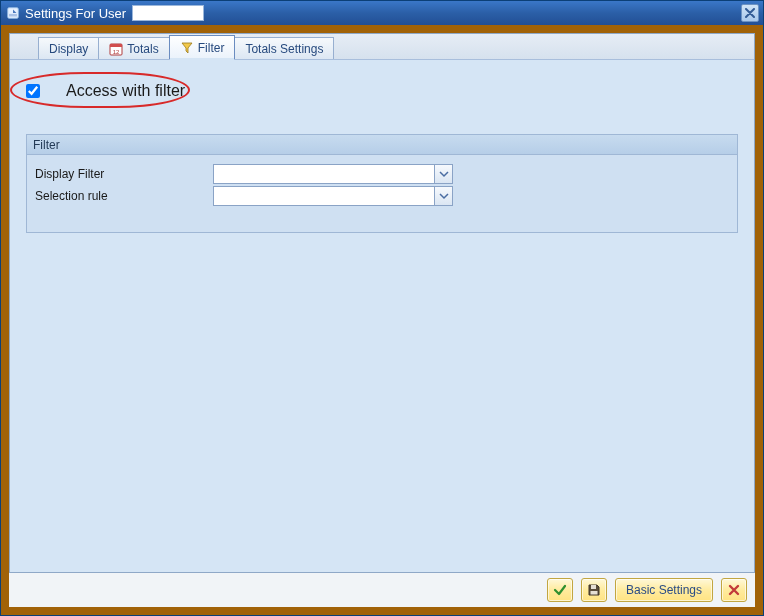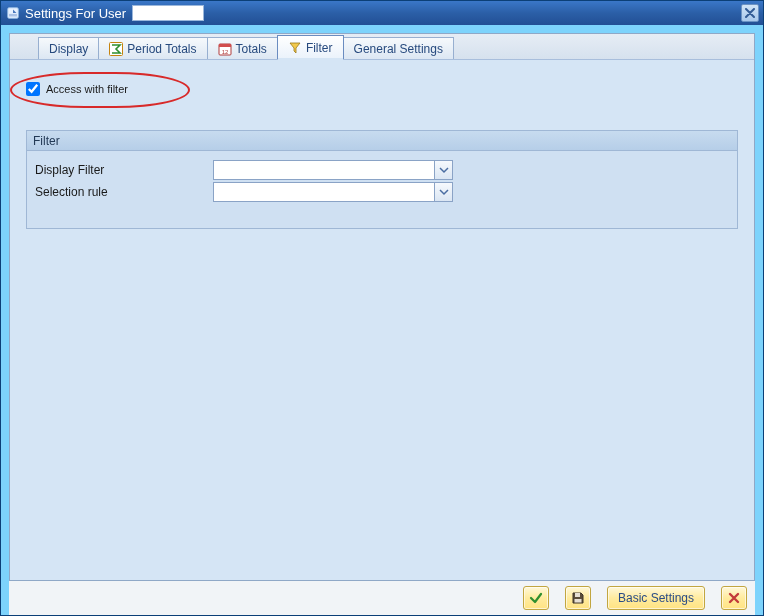--- a/index.html
+++ b/index.html
@@ -46,22 +46,22 @@
     border: 1px solid #6b92c3;
     border-radius: 2px;
     display: flex; align-items: center; justify-content: center;
     cursor: pointer;
   }
   .titlebar .close-btn svg { display:block; }
 
   
   .client {
     flex: 1;
-    background: #7dd3fc;
-    padding: 8px 8px 0 8px;
+    background: #a16207;
+    padding: 8px 8px 8px 8px;
     display: flex; flex-direction: column;
     min-height: 0;
   }
   .tabs-and-panel {
     border: 1px solid #8fa8c7;
     background: #d5e5f5;
     flex: 1;
     display: flex; flex-direction: column;
     min-height: 0;
     position: relative;
@@ -113,22 +113,23 @@
     display: flex; align-items: center; gap: 6px;
     margin-bottom: 34px;
     position: relative;
     width: max-content;
   }
   .access-row input[type="checkbox"] {
     width: 14px; height: 14px;
     margin: 0;
   }
   .access-row .access-label {
-    font-size: 11px;
+    font-size: 16px;
     color: #1a1a1a;
+    margin-left: 20px;
   }
   .highlight-ellipse {
     position: absolute;
     left: -16px; top: -10px;
     width: 180px; height: 36px;
     border: 2px solid #d82a2a;
     border-radius: 50% / 60%;
     pointer-events: none;
   }
 
@@ -176,21 +177,21 @@
     border-left: 1px solid #8aa3c6;
     display:flex; align-items:center; justify-content:center;
     background: linear-gradient(to bottom,#f6f9fd,#dbe6f3);
   }
 
   
   .buttonbar {
     height: 34px;
     background: #f1f4f7;
     display: flex; align-items: center; justify-content: flex-end;
-    gap: 16px;
+    gap: 8px;
     padding: 0 8px;
   }
   .btn {
     height: 24px;
     border: 1px solid #c2a640;
     background: linear-gradient(to bottom,#fff8d8 0%, #ffeb9e 50%, #ffe383 100%);
     border-radius: 3px;
     display: flex; align-items: center; justify-content:center;
     padding: 0 6px;
     cursor: pointer;
@@ -228,46 +229,37 @@
 
   <div class="client">
     <div class="tabs-and-panel">
       <div class="tabstrip">
         <div class="tab">
           <span>Display</span>
         </div>
         <div class="tab">
           <span class="tab-icon">
             <svg width="14" height="14" viewBox="0 0 14 14">
-              <rect x="0.5" y="0.5" width="13" height="13" rx="1" fill="#fff" stroke="#c6830e"></rect>
-              <path d="M3 3 H11 L7 7 L11 11 H3" fill="none" stroke="#2f8f2f" stroke-width="1.6"></path>
-            </svg>
-          </span>
-          <span>Period Totals</span>
-        </div>
-        <div class="tab">
-          <span class="tab-icon">
-            <svg width="14" height="14" viewBox="0 0 14 14">
               <rect x="1" y="2" width="12" height="11" rx="1" fill="#fff" stroke="#b03b3b"></rect>
               <rect x="1" y="2" width="12" height="3" fill="#d14e4e"></rect>
               <text x="7" y="11.5" text-anchor="middle" font-size="6" fill="#b03b3b" font-family="Arial">12</text>
             </svg>
           </span>
           <span>Totals</span>
         </div>
         <div class="tab active">
           <span class="tab-icon">
             <svg width="14" height="14" viewBox="0 0 14 14">
               <path d="M2 2 H12 L8 7 V12 L6 10 V7 Z" fill="#f2c94c" stroke="#9a7a1a" stroke-width="0.8"></path>
             </svg>
           </span>
           <span>Filter</span>
         </div>
         <div class="tab">
-          <span>General Settings</span>
+          <span>Totals Settings</span>
         </div>
       </div>
 
       <div class="panel-body">
         <div class="access-row">
           <input type="checkbox" checked="" style="">
           <span class="access-label">Access with filter</span>
           <span class="highlight-ellipse"></span>
         </div>
 

